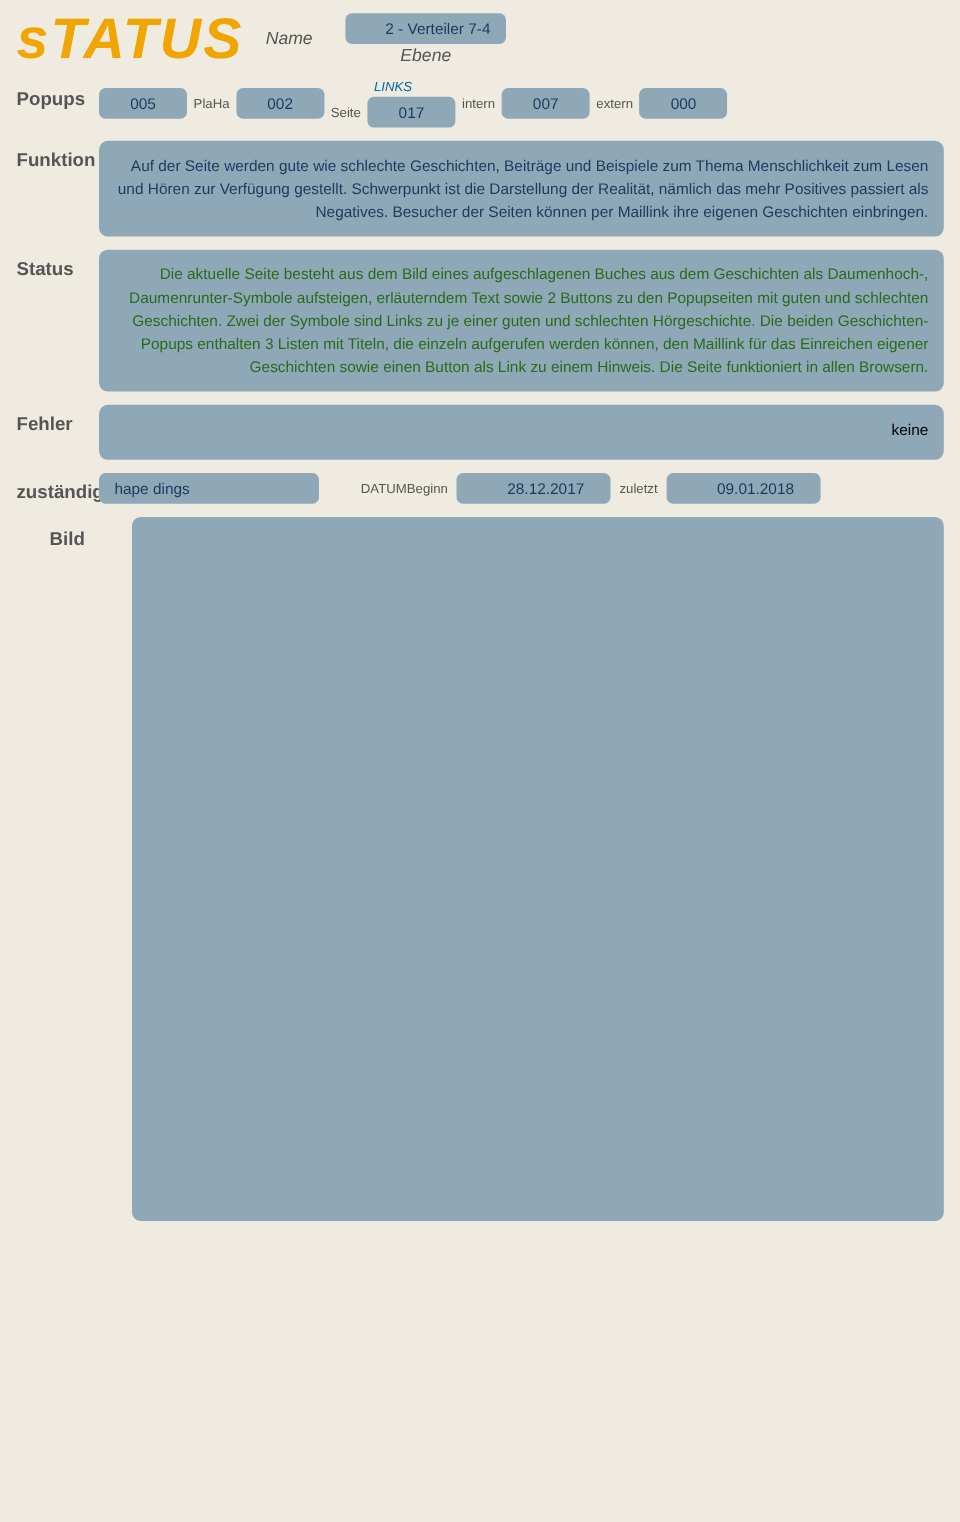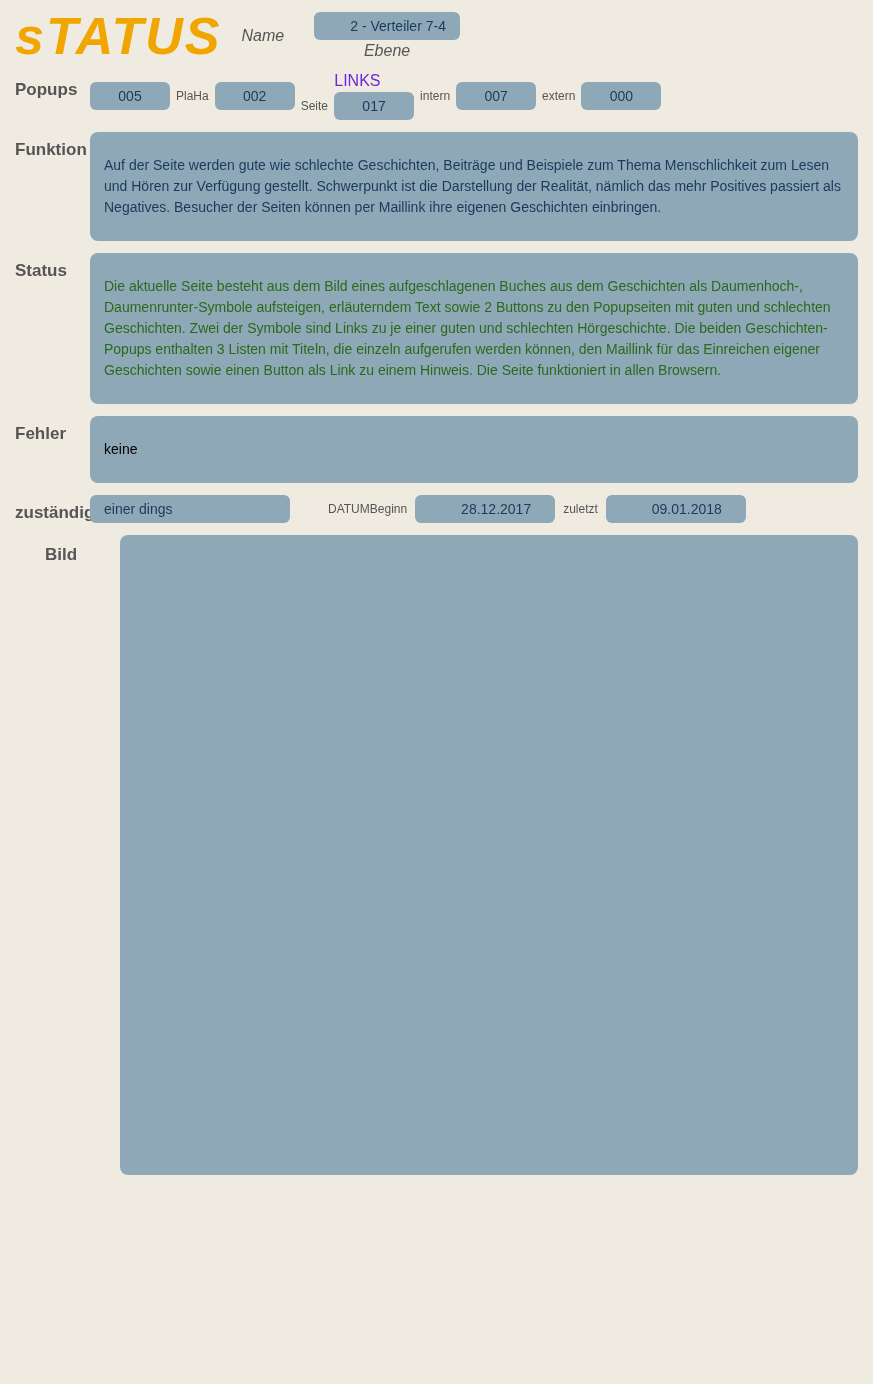--- a/index.html
+++ b/index.html
@@ -92,39 +92,41 @@
       flex-wrap: nowrap;
     }
 
     .links-group {
       display: flex;
       flex-direction: column;
       align-items: center;
     }
 
     .links-label {
-      font-size: 16px;
-      color: #6d28d9;
+      font-size: 12px;
+      color: #0369a1;
       margin-bottom: 2px;
+      font-style: italic;
     }
 
     .links-inner {
       display: flex;
       align-items: center;
       gap: 6px;
     }
 
     .text-area-box {
       background-color: #8fa8b8;
       border-radius: 8px;
-      padding: 23px 14px;
+      padding: 12px 14px;
       color: #1a3a5c;
       font-size: 14px;
       line-height: 1.5;
       width: 100%;
+      text-align: right;
     }
 
     .text-area-box.green-text {
       color: #2a6a1a;
     }
 
     .text-area-box.error-box {
       background-color: #8fa8b8;
       min-height: 50px;
     }
@@ -226,21 +228,21 @@
     <div class="text-area-box error-box">
       <span class="error-text">keine</span>
     </div>
   </div>
 </div>
 
 <div class="row-section">
   <div class="row-label">zuständig</div>
   <div class="row-content">
     <div class="zustaendig-row">
-      <div class="input-box" style="min-width:200px; text-align:left;">einer dings</div>
+      <div class="input-box" style="min-width:200px; text-align:left;">hape dings</div>
 
       <div style="display:flex; flex-direction:row; align-items:center; margin-left:30px;">
         <span class="datum-label">DATUM</span>
         <div style="display:flex; align-items:center; gap:8px;">
           <span class="inline-label">Beginn</span>
           <div class="input-box medium">28.12.2017</div>
           <span class="inline-label">zuletzt</span>
           <div class="input-box medium">09.01.2018</div>
         </div>
       </div>

